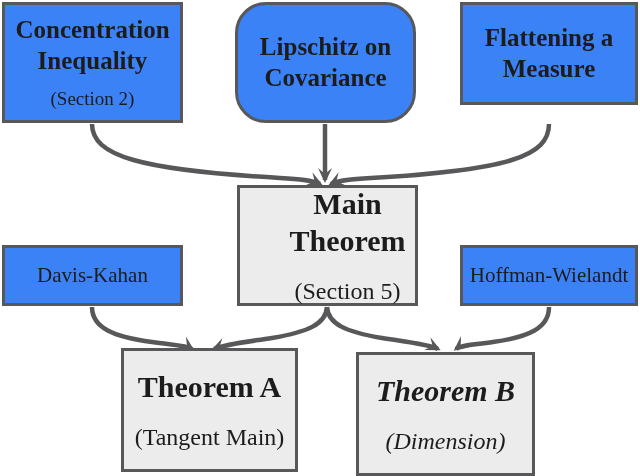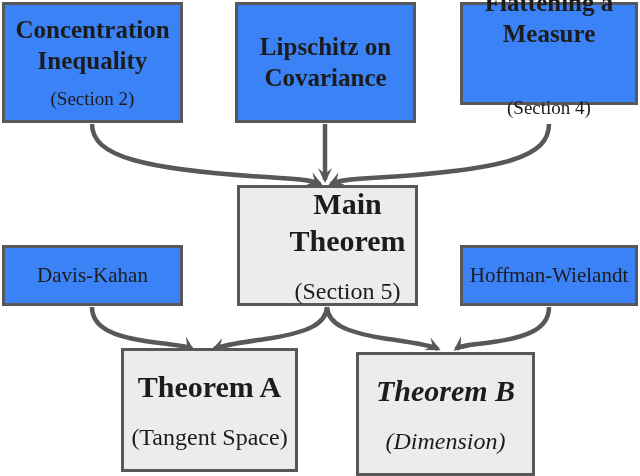--- a/index.html
+++ b/index.html
@@ -26,21 +26,21 @@
   .title{font-weight:700;line-height:1.22;}
   .t-top{font-size:25px;}
   .t-big{font-size:30px;}
   .t-side{font-size:21px;font-weight:400;}
   .subtitle{font-weight:400;}
   .s-top{font-size:19px;margin-top:12px;}
   .s-big{font-size:24px;margin-top:18px;}
 
   
   #n-conc {left:2px;  top:2px;  width:181px;height:121px;}
-  #n-lips {left:235px; top:2px;  width:181px;height:121px;}
+  #n-lips {left:235px; top:2px;  width:181px;height:121px;border-radius:31px;}
   #n-flat {left:460px; top:2px;  width:178px;height:103px;gap:36px;}
   #n-main {left:237px; top:185px;width:181px;height:121px;padding-left:44px;}
   #n-davis{left:2px;  top:245px;width:181px;height:61px;}
   #n-hoff {left:460px; top:245px;width:178px;height:61px;}
   #n-tha  {left:121px; top:348px;width:177px;height:124px;}
   #n-thb  {left:356px; top:352px;width:179px;height:124px;font-style:italic;}
 </style>
 </head>
 <body>
 
@@ -67,39 +67,38 @@
     <div class="title t-top">Concentration Inequality</div>
     <div class="subtitle s-top">(Section 2)</div>
   </div>
 
   <div class="node" id="n-lips">
     <div class="title t-top">Lipschitz on Covariance</div>
   </div>
 
   <div class="node" id="n-flat">
     <div class="title t-top">Flattening a Measure</div>
-    <div class="subtitle s-top">(Section 4)</div>
   </div>
 
   <div class="node shaded" id="n-main">
     <div class="title t-big">Main Theorem</div>
     <div class="subtitle s-big">(Section 5)</div>
   </div>
 
   <div class="node" id="n-hoff">
     <div class="title t-side">Hoffman-Wielandt</div>
   </div>
 
   <div class="node" id="n-davis">
     <div class="title t-side">Davis-Kahan</div>
   </div>
 
   <div class="node shaded" id="n-tha">
     <div class="title t-big">Theorem A</div>
-    <div class="subtitle s-big">(Tangent Space)</div>
+    <div class="subtitle s-big">(Tangent Main)</div>
   </div>
 
   <div class="node shaded" id="n-thb">
     <div class="title t-big">Theorem B</div>
     <div class="subtitle s-big">(Dimension)</div>
   </div>
 
 </div>
 
 </body></html>

